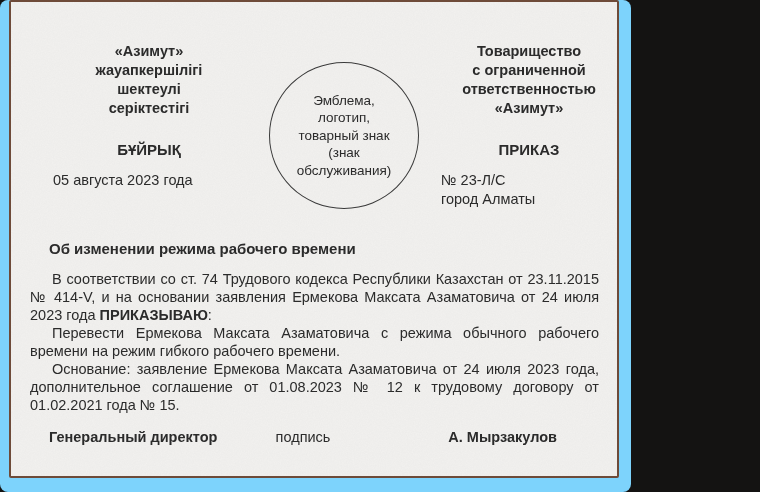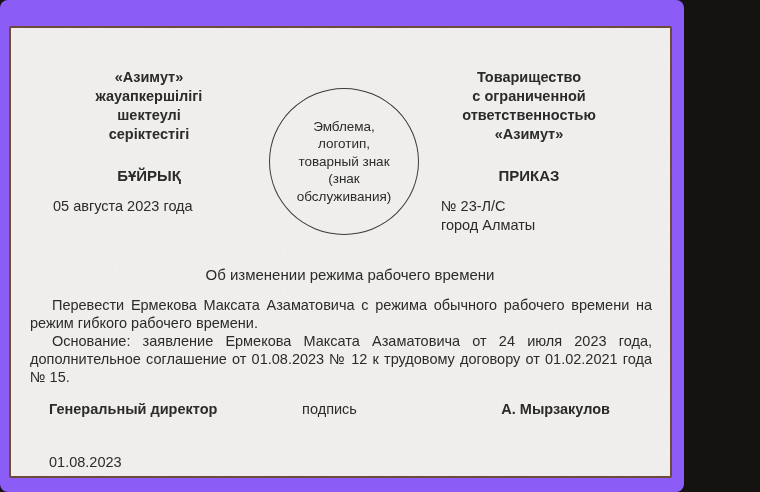--- a/index.html
+++ b/index.html
@@ -3,24 +3,24 @@
 <meta charset="utf-8">
 <style>
   * { margin: 0; padding: 0; box-sizing: border-box; }
   html, body {
     width: 760px; height: 492px;
     font-family: "Liberation Sans", "DejaVu Sans", sans-serif;
     background: #141312;
     overflow: hidden;
   }
   .photo-frame {
-    width: 684px; height: 492px;
-    background: #8b5cf6;
+    width: 631px; height: 492px;
+    background: #7dd3fc;
     border-radius: 8px;
-    padding: 26px 12px 14px 9px;
+    padding: 0 12px 14px 9px;
   }
   .paper {
     position: relative;
     width: 100%; height: 100%;
     background: #f2f1ef;
     border: 2px solid #6e4b39;
     border-radius: 2px;
     color: #2b2b2b;
     overflow: hidden;
   }
@@ -73,24 +73,23 @@
     text-align: center;
     font-size: 13.5px;
     line-height: 17.5px;
     white-space: pre-line;
     background: transparent;
   }
 
   
   .subject {
     margin: 30px 19px 0 38px;
-    font-weight: normal;
+    font-weight: bold;
     font-size: 15px;
     line-height: 19px;
-    text-align: center;
   }
   .body-text {
     margin: 12px 18px 0 19px;
     font-size: 14.5px;
     line-height: 18px;
     text-align: justify;
   }
   .body-text p { text-indent: 22px; }
   .body-text .order-word { font-weight: bold; }
 
@@ -161,20 +160,21 @@
             <div class="line1">№ 23-Л/С</div>
             <div class="line2">город Алматы</div>
           </div>
         </div>
 
       </div>
 
       <div class="subject">Об изменении режима рабочего времени</div>
 
       <div class="body-text">
+        <p><span>В соответствии со ст. 74 Трудового кодекса Республики Казахстан от 23.11.2015 № 414-V, и на основа­нии заявления Ермекова Максата Азаматовича от 24 июля 2023 года </span><span class="order-word">ПРИКАЗЫВАЮ</span><span>:</span></p>
         <p>Перевести Ермекова Максата Азаматовича с режима обычного рабочего времени на режим гибкого рабочего времени.</p>
         <p>Основание: заявление Ермекова Максата Азаматовича от 24 июля 2023 года, дополнительное согла­шение от 01.08.2023 № 12 к трудовому договору от 01.02.2021 года № 15.</p>
       </div>
 
       <div class="signature-row">
         <span class="position">Генеральный директор</span>
         <span class="sign-word">подпись</span>
         <span class="name">А. Мырзакулов</span>
       </div>
 

